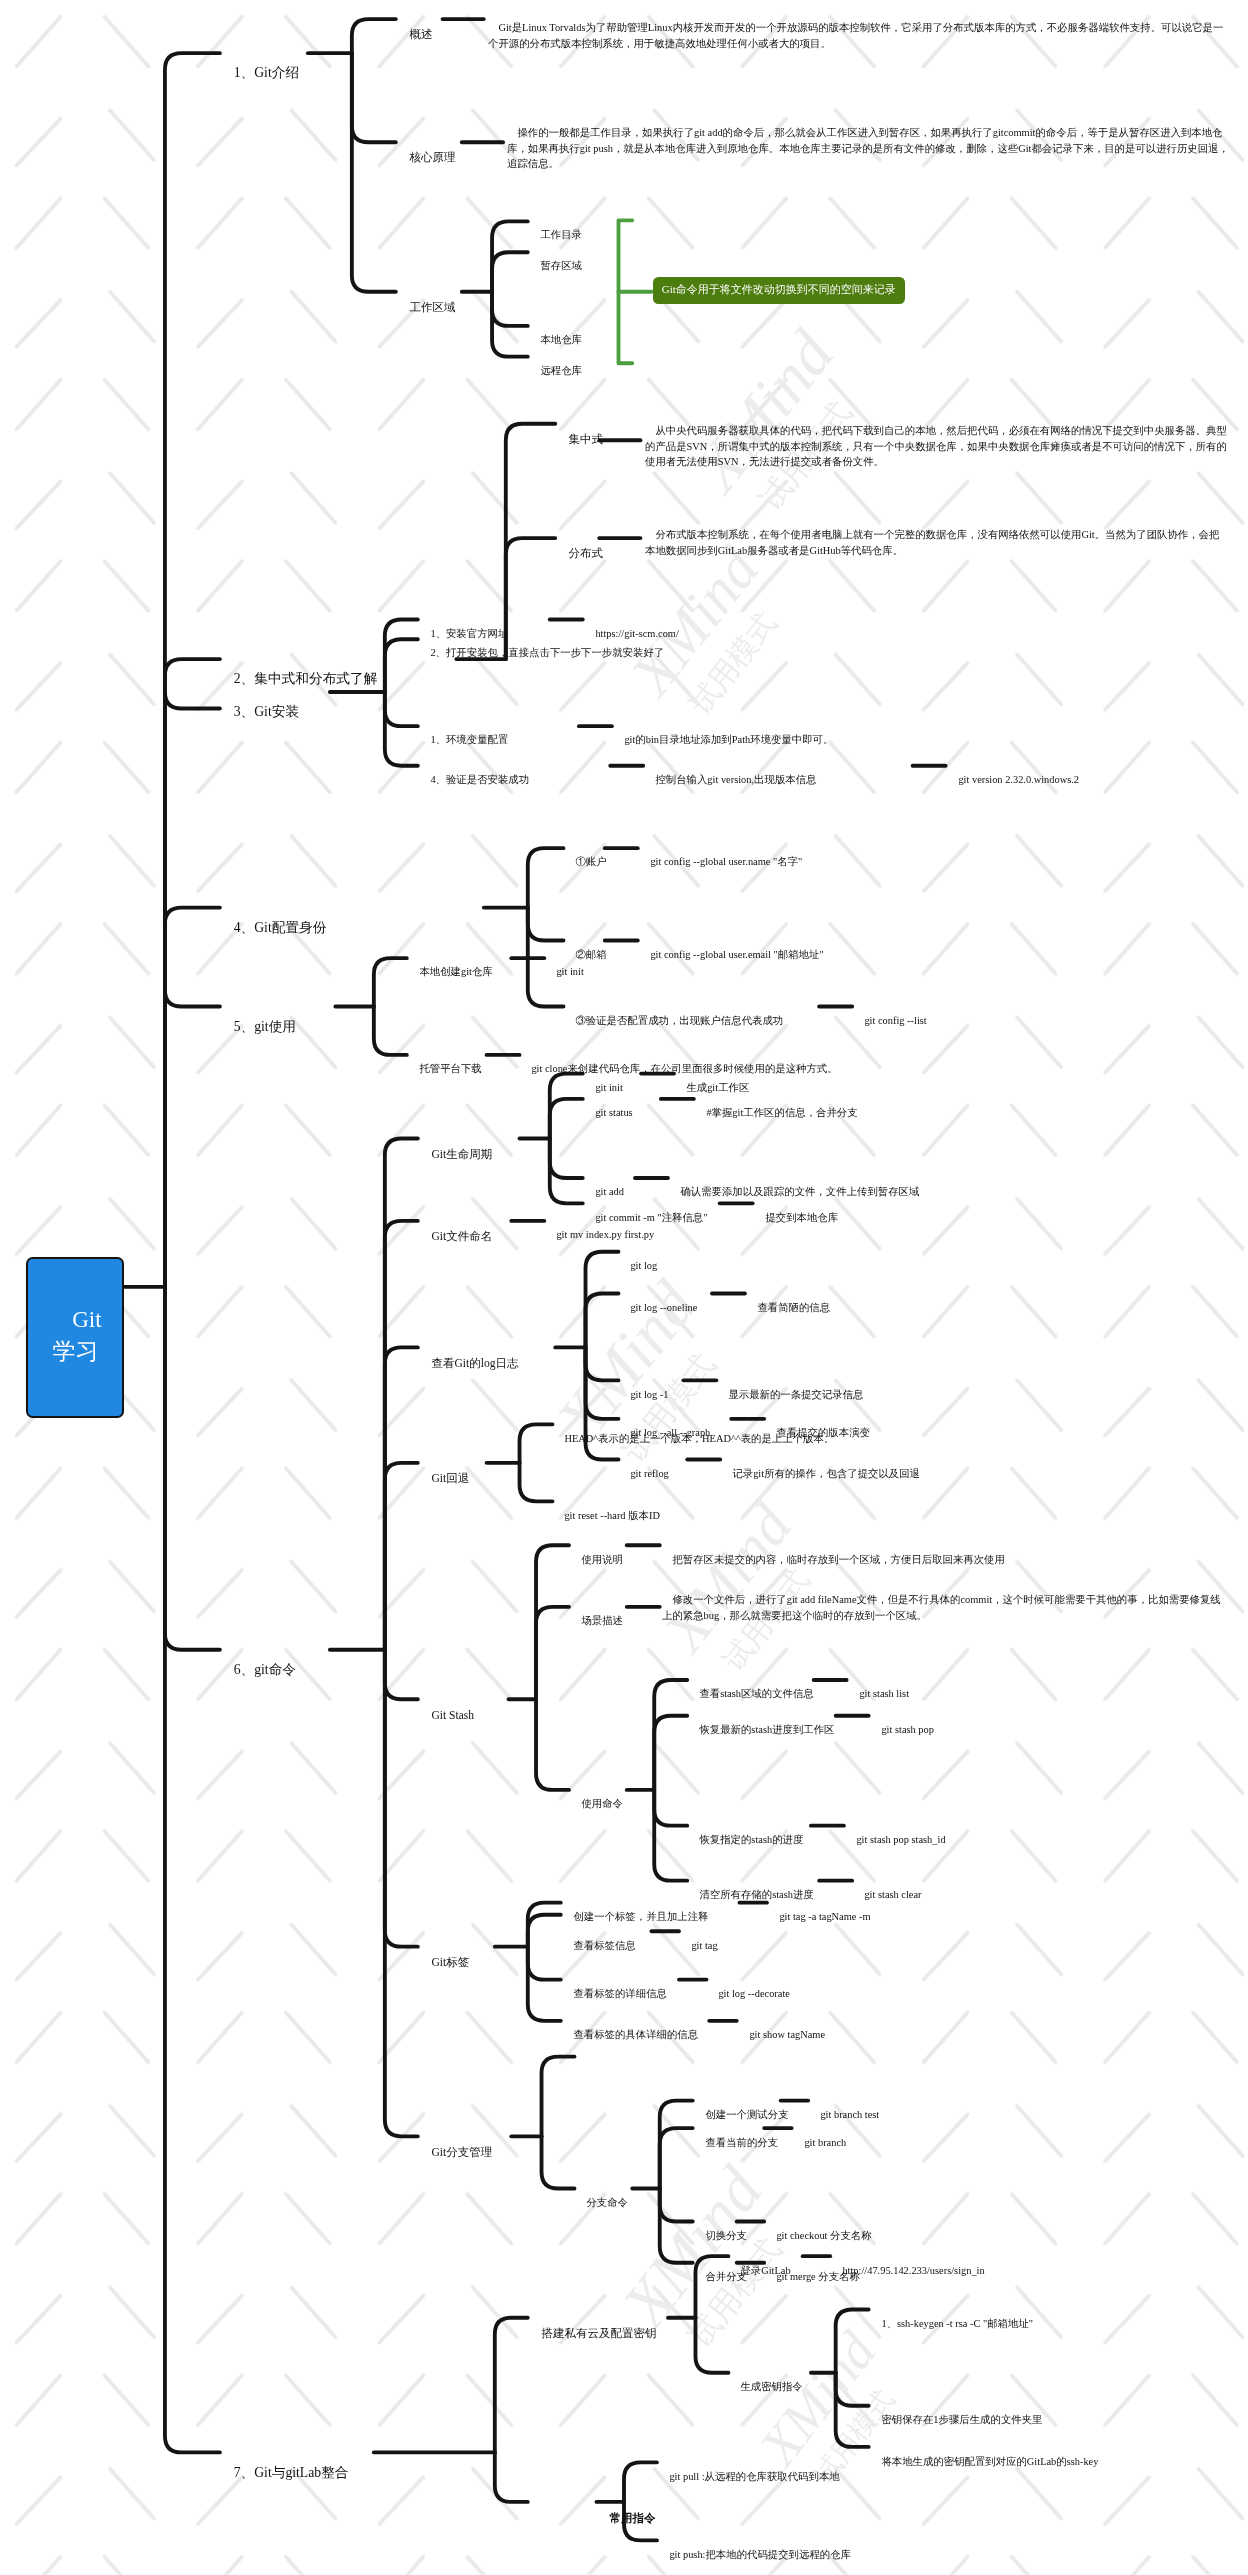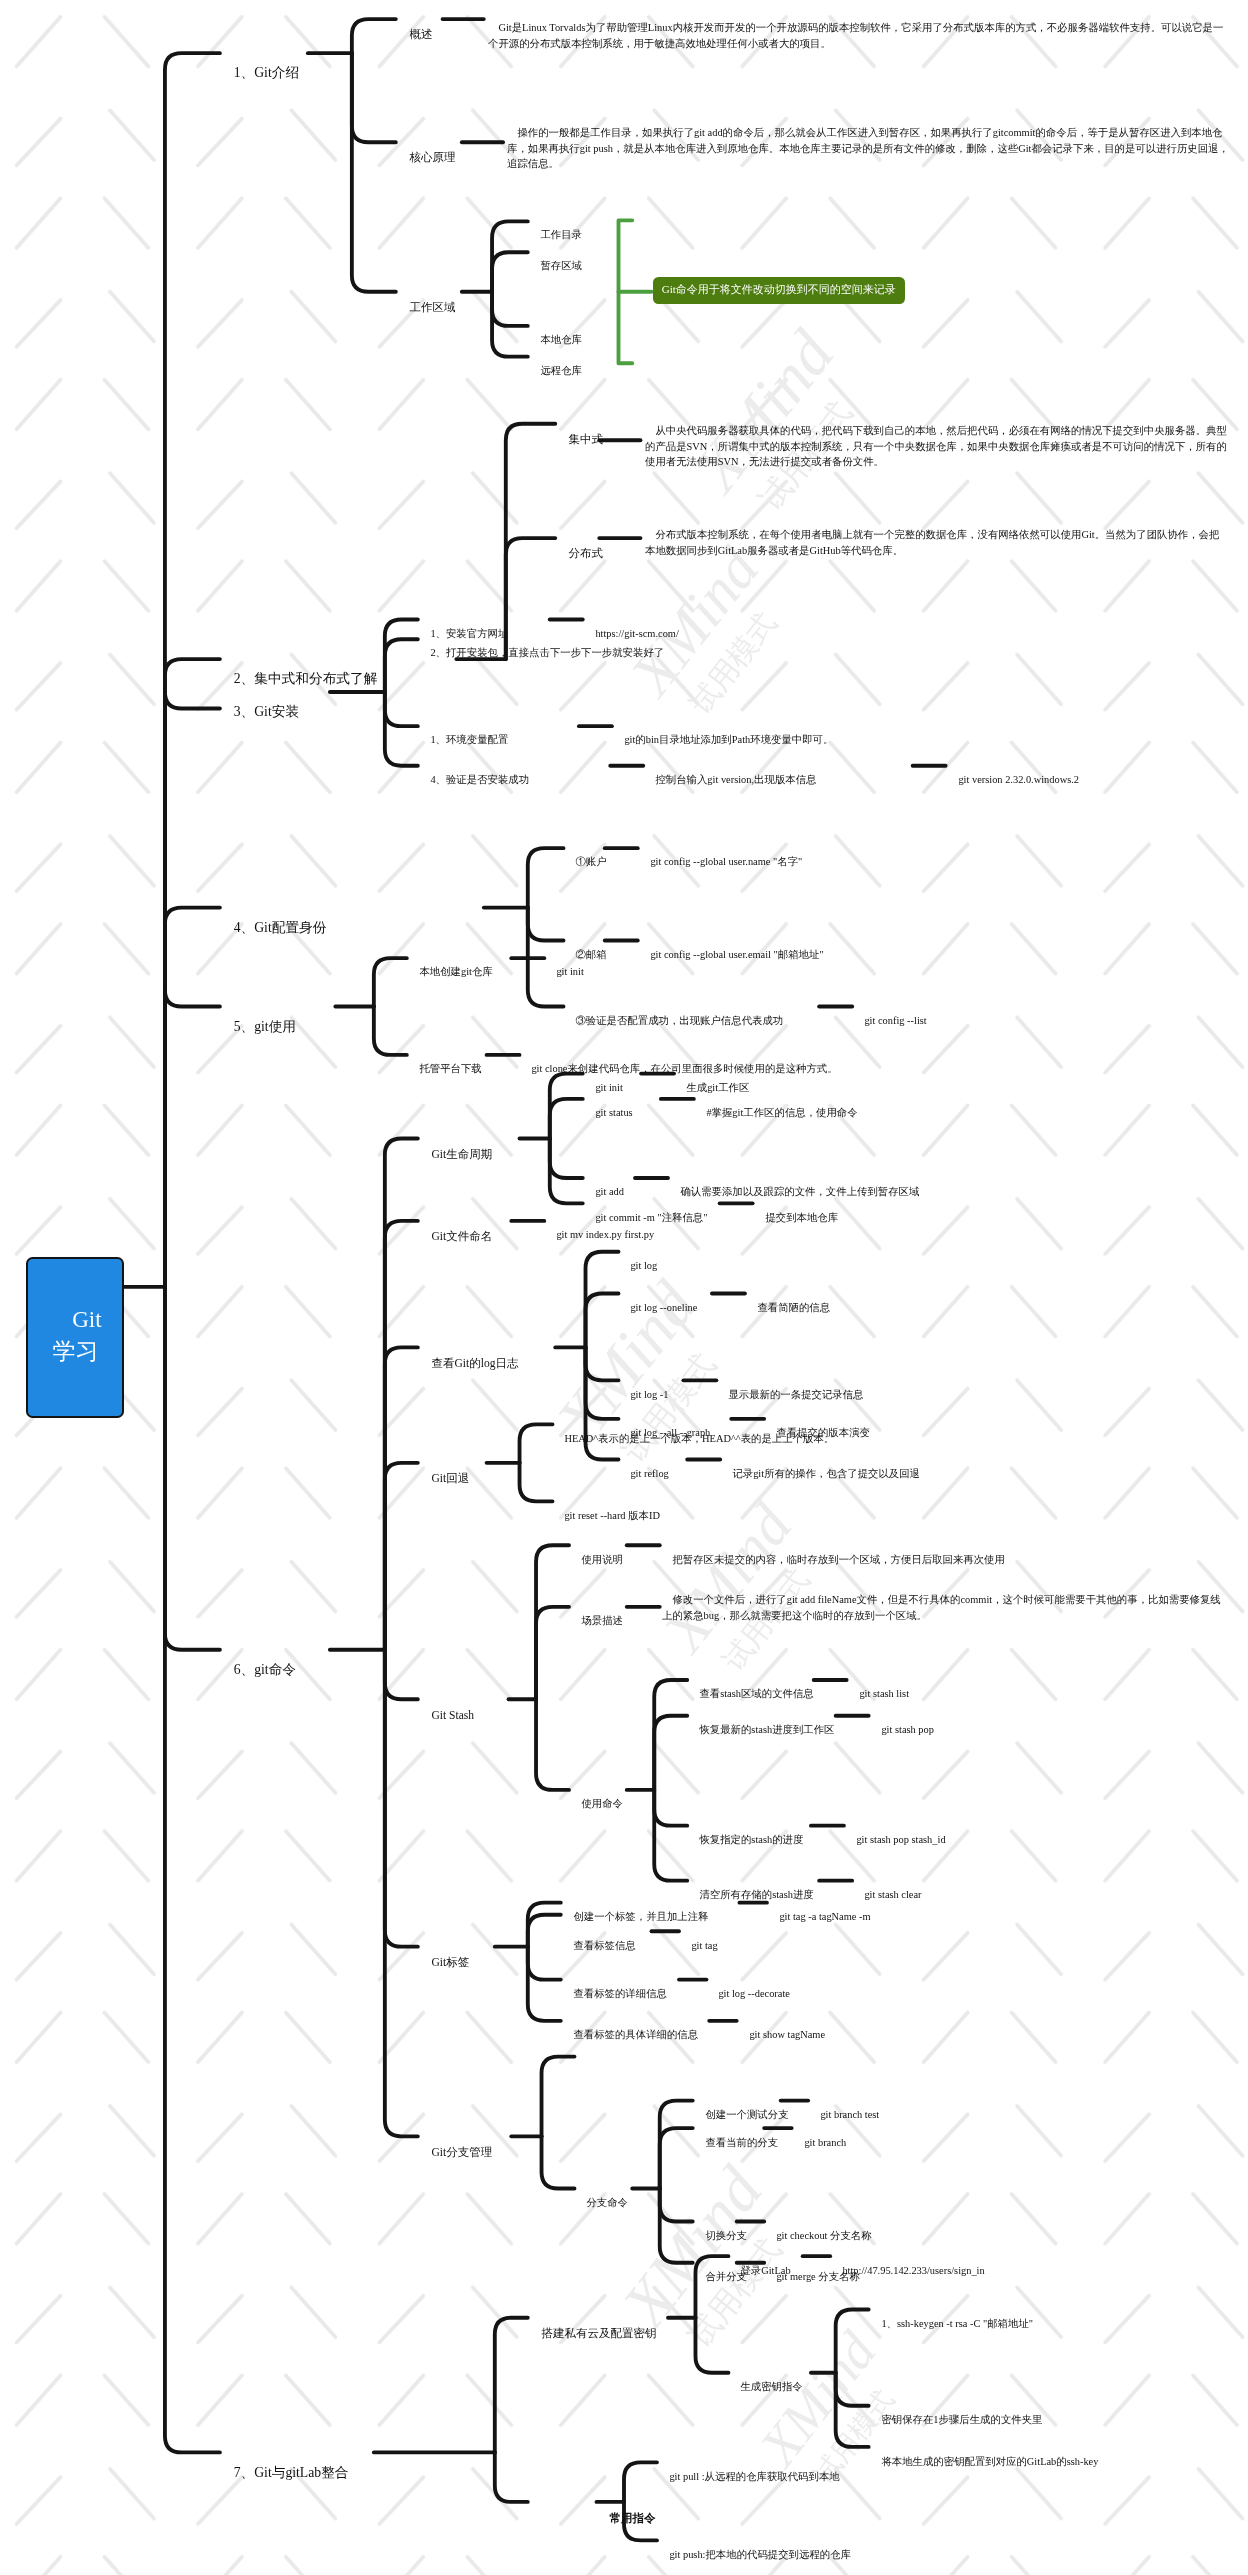--- a/index.html
+++ b/index.html
@@ -399,21 +399,21 @@
   <div class="node nd-l3" style="left:585px; top:1066px;">
     <span>git init</span>
   </div>
   <div class="node nd-l3" style="left:676px; top:1066px;">
     <span>生成git工作区</span>
   </div>
   <div class="node nd-l3" style="left:585px; top:1091px;">
     <span>git status</span>
   </div>
   <div class="node nd-l3" style="left:696px; top:1091px;">
-    <span>#掌握git工作区的信息，使用命令</span>
+    <span>#掌握git工作区的信息，合并分支</span>
   </div>
   <div class="node nd-l3" style="left:585px; top:1170px;">
     <span>git add</span>
   </div>
   <div class="node nd-l3" style="left:670px; top:1170px;">
     <span>确认需要添加以及跟踪的文件，文件上传到暂存区域</span>
   </div>
   <div class="node nd-l3" style="left:585px; top:1196px;">
     <span>git commit -m "注释信息"</span>
   </div>

